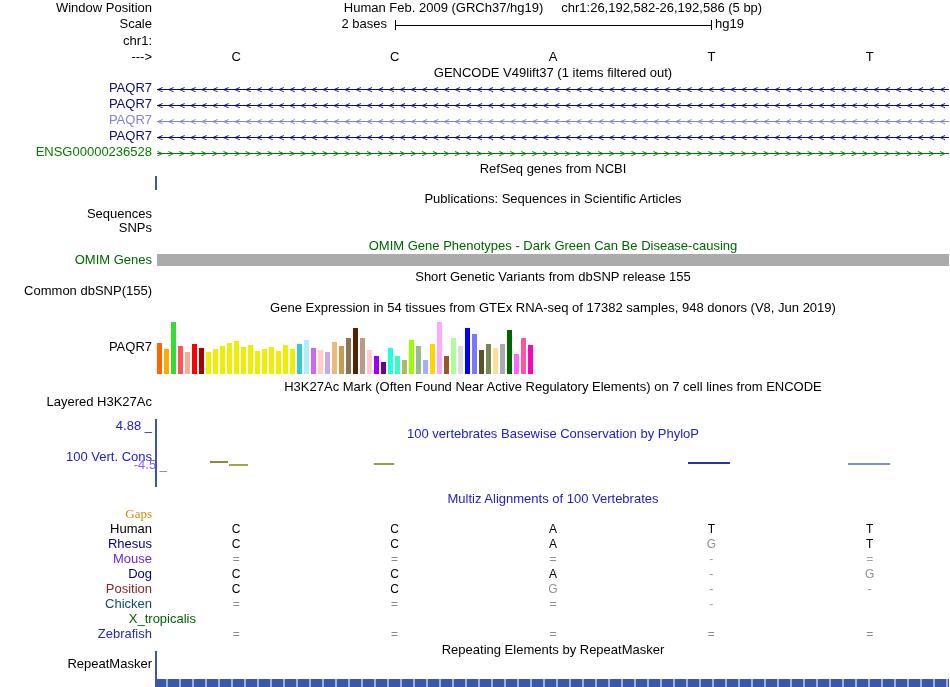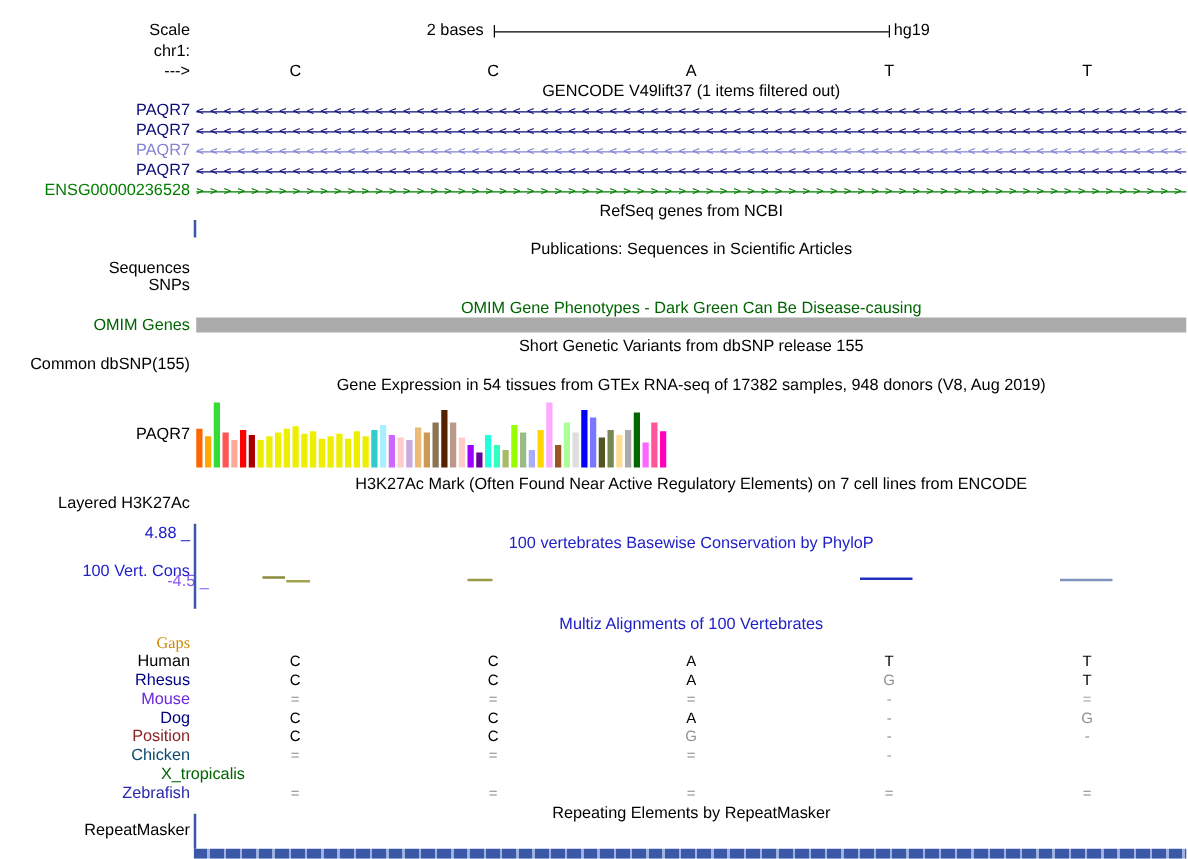--- a/index.html
+++ b/index.html
@@ -33,20 +33,27 @@
   .mz-cell{font-size:12px;line-height:15px}
   .handle{position:absolute;left:155px;width:2px;background:#3a57a8}
   .bottom-bar{position:absolute;left:155px;top:679px;width:794px;height:8px;
               background:repeating-linear-gradient(90deg,#3a57a8 0 11px,#9db1e0 11px 13px)}
 </style>
 </head>
 <body>
 
 <div class="browser">
 
+  <div class="row" style="top:1px;height:15px">
+    <div class="lbl">Window Position</div>
+    <div class="trk flexc">
+      <span>Human Feb. 2009 (GRCh37/hg19)</span>
+      <span>chr1:26,192,582-26,192,586 (5 bp)</span>
+    </div>
+  </div>
 
   <div class="row" style="top:17px;height:16px">
     <div class="lbl">Scale</div>
     <div class="trk">
       <span class="scale-text">2 bases</span>
       <div class="scale-bar"></div>
       <span class="scale-asm">hg19</span>
     </div>
   </div>
 
@@ -142,21 +149,21 @@
   </div>
 
   <div class="row title13" style="top:270px;height:13px">
     <div class="trk center">Short Genetic Variants from dbSNP release 155</div>
   </div>
   <div class="row" style="top:284px;height:14px">
     <div class="lbl">Common dbSNP(155)</div>
   </div>
 
   <div class="row title13" style="top:301px;height:15px">
-    <div class="trk center">Gene Expression in 54 tissues from GTEx RNA-seq of 17382 samples, 948 donors (V8, Aug 2019)</div>
+    <div class="trk center">Gene Expression in 54 tissues from GTEx RNA-seq of 17382 samples, 948 donors (V8, Jun 2019)</div>
   </div>
   <div class="row" style="top:318px;height:58px">
     <div class="lbl" style="top:22px">PAQR7</div>
     <div class="trk" style="height:58px">
       <div class="gtex-bars">
           <div class="gtex-bar" style="height: 31px; background: rgb(255, 102, 0);"></div>
           <div class="gtex-bar" style="height: 25px; background: rgb(255, 170, 0);"></div>
           <div class="gtex-bar" style="height: 52px; background: rgb(51, 221, 51);"></div>
           <div class="gtex-bar" style="height: 28px; background: rgb(255, 85, 85);"></div>
           <div class="gtex-bar" style="height: 22px; background: rgb(255, 170, 153);"></div>

